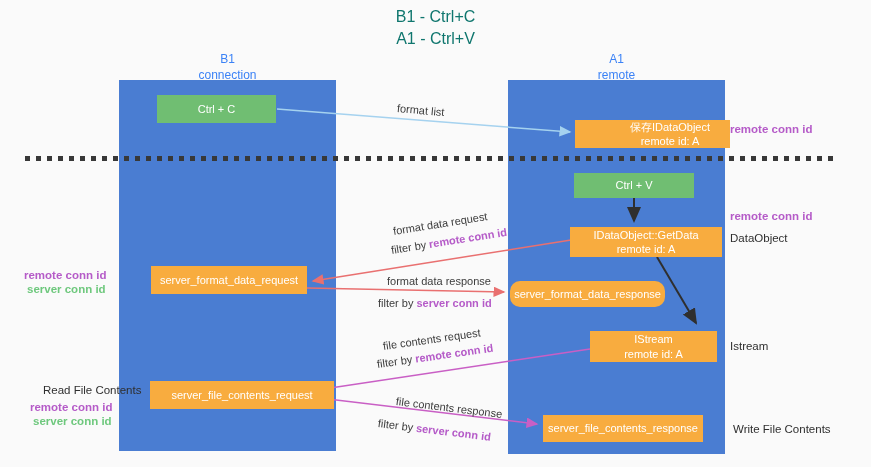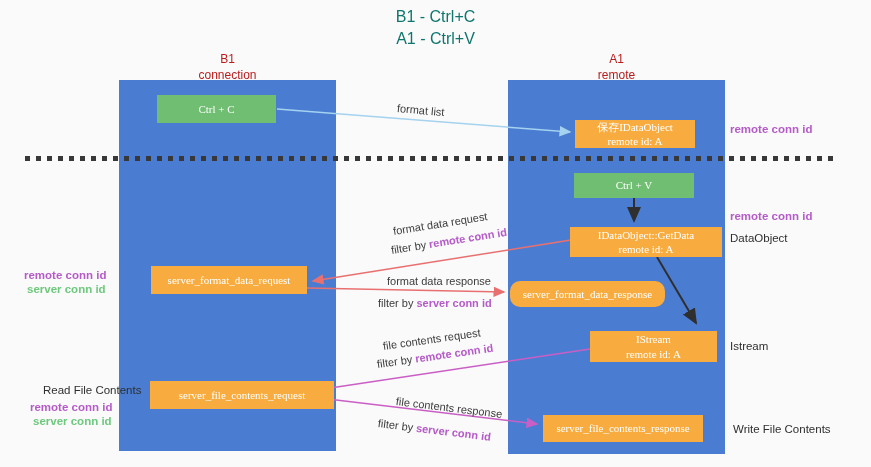--- a/index.html
+++ b/index.html
@@ -5,33 +5,33 @@
   html,body { margin:0; padding:0; background:#fafafa; }
   .canvas {
     position:relative; width:871px; height:467px; background:#fafafa;
     font-family:"Liberation Sans", sans-serif; overflow:hidden;
   }
   .title {
     position:absolute; top:6px; left:0; width:100%; text-align:center;
     font-size:16px; color:#0f766e; line-height:1.35; z-index:4;
   }
   .lane-header {
-    position:absolute; text-align:center; font-size:12px; color:#b91c1c;
+    position:absolute; text-align:center; font-size:12px; color:#3b82f6;
     line-height:1.3; z-index:4;
   }
   .lane { position:absolute; top:80px; width:217px; background:#4a7dd2; z-index:1; }
   .svg-layer { position:absolute; top:0; left:0; z-index:2; pointer-events:none; }
   .dashes {
     position:absolute; left:25px; top:156px; width:808px; height:5px; z-index:3;
     background:repeating-linear-gradient(90deg,#383838 0 5px,transparent 5px 11px);
   }
   .box {
     position:absolute; display:flex; flex-direction:column; align-items:center;
     justify-content:center; color:#ffffff; font-size:11px; text-align:center;
-    line-height:1.3; z-index:3; white-space:nowrap;font-family:Liberation Serif, serif;
+    line-height:1.3; z-index:3; white-space:nowrap;
   }
   .orange { background:#f8ac3f; }
   .green  { background:#70be72; }
   .edge-label {
     position:absolute; font-size:11px; color:#3c3c3c; white-space:nowrap;
     z-index:4; transform-origin:left center;
   }
   .side-label { position:absolute; font-size:11.5px; color:#2f2f2f; white-space:nowrap; z-index:4; }
   .purple { color:#b55bc8; font-weight:bold; }
   .greentxt { color:#6ec87d; font-weight:bold; }
@@ -82,21 +82,21 @@
     <line x1="590" y1="349" x2="317" y2="390" stroke="#c95fc5" stroke-width="1.5" marker-end="url(#ah-magenta)"></line>
     <line x1="311" y1="397" x2="537" y2="424" stroke="#c95fc5" stroke-width="1.5" marker-end="url(#ah-magenta)"></line>
   </svg>
 
   <div class="dashes"></div>
 
   <div class="box green" style="left:157px; top:95px; width:119px; height:28px;">
     <div>Ctrl + C</div>
   </div>
 
-  <div class="box orange" style="left:575px; top:120px; width:120px; height:28px;">
+  <div class="box orange" style="left:575px; top:120px; width:120px; height:28px;padding-left:35px;">
     <div>保存IDataObject</div>
     <div>remote id: A</div>
   </div>
 
   <div class="box green" style="left:574px; top:173px; width:120px; height:25px;">
     <div>Ctrl + V</div>
   </div>
 
   <div class="box orange" style="left:570px; top:227px; width:152px; height:30px;">
     <div>IDataObject::GetData</div>

